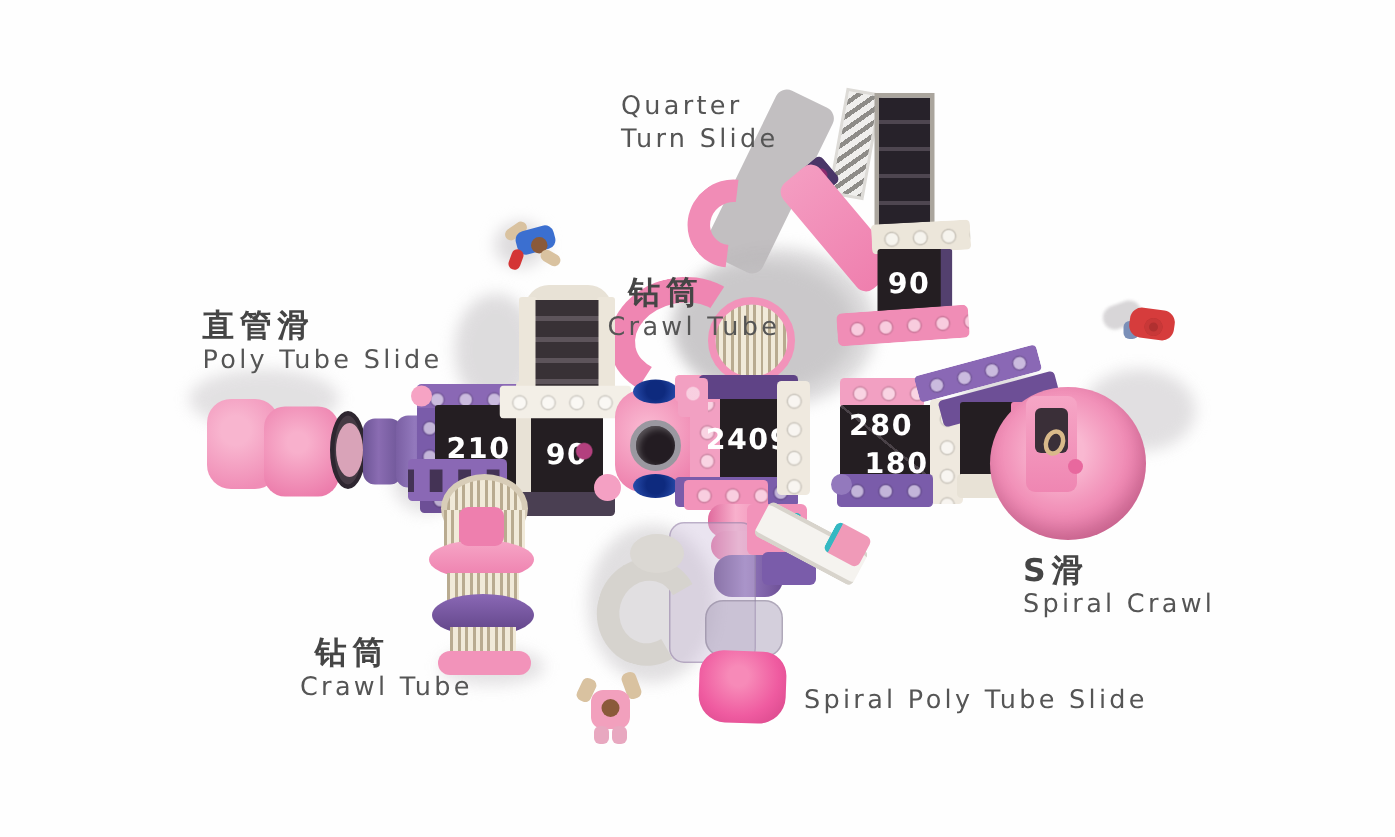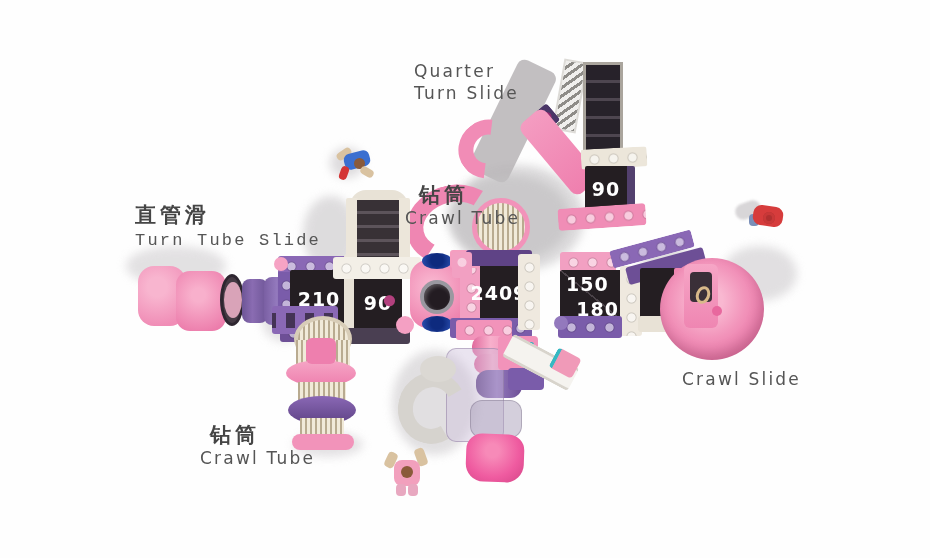--- a/index.html
+++ b/index.html
@@ -98,21 +98,21 @@
   </div>
   <div class="p studs-h" style="left:450px;top:318px;width:82px;height:20px;background-color:#7a5caa;border-radius:3px;"></div>
 
   <div class="p cage" style="left:472px;top:198px;width:58px;height:58px;border-radius:50%;border:5px solid #f293ba;"></div>
   <div class="p" style="left:466px;top:250px;width:66px;height:16px;background:#5f4386;border-radius:3px;"></div>
   <div class="p" style="left:452px;top:252px;width:20px;height:26px;background:#f2a0c2;border-radius:3px;background-image:radial-gradient(circle at 50% 40%, rgba(255,255,255,.5) 4px, transparent 5px);"></div>
   <div class="p studs-v" style="left:518px;top:254px;width:22px;height:76px;background-color:#efe9df;border-radius:3px;"></div>
 
   <div class="p studs-h" style="left:560px;top:252px;width:56px;height:20px;background-color:#f2a0c2;border-radius:3px;"></div>
   <div class="p panel" style="left:560px;top:270px;width:64px;height:52px;background-image:linear-gradient(to top right, transparent 49%, #4a4248 49%, #4a4248 51%, transparent 51%);">
-    <span class="num" style="position:absolute;left:6px;top:3px;">150</span>
+    <span class="num" style="position:absolute;left:6px;top:3px;">280</span>
     <span class="num" style="position:absolute;right:5px;bottom:2px;">180</span>
   </div>
   <div class="p studs-v" style="left:620px;top:266px;width:22px;height:70px;background-color:#efe9df;border-radius:3px;"></div>
   <div class="p studs-h" style="left:558px;top:316px;width:64px;height:22px;background-color:#7a5caa;border-radius:3px;"></div>
   <div class="p" style="left:554px;top:316px;width:14px;height:14px;border-radius:50%;background:#9379bd;"></div>
 
   <div class="p studs-h" style="left:610px;top:240px;width:84px;height:18px;background-color:#8a68b5;border-radius:3px;transform:rotate(-15deg);"></div>
   <div class="p" style="left:626px;top:257px;width:80px;height:18px;background:#6d4f96;border-radius:3px;transform:rotate(-15deg);"></div>
 
   <div class="p" style="left:640px;top:268px;width:36px;height:56px;background:#241e22;border-radius:2px;"></div>
@@ -172,31 +172,33 @@
     <div class="p" style="left:12px;top:14px;width:26px;height:26px;background:#f2a0bd;border-radius:8px;"></div>
     <div class="p" style="left:19px;top:20px;width:12px;height:12px;background:#8a5a3a;border-radius:50%;"></div>
     <div class="p" style="left:14px;top:38px;width:10px;height:12px;background:#e8a8c0;border-radius:4px;"></div>
     <div class="p" style="left:26px;top:38px;width:10px;height:12px;background:#e8a8c0;border-radius:4px;"></div>
   </div>
 
   <div class="p label" style="left:414px;top:60px;">
     <div class="en">Quarter</div>
     <div class="en">Turn Slide</div>
   </div>
-  <div class="p label" style="left:135px;top:205px;font-family:Liberation Mono, monospace;">
+  <div class="p label" style="left:135px;top:205px;">
     <div class="zh">直管滑</div>
-    <div class="en">Turn Tube Slide</div>
+    <div class="en">Poly Tube Slide</div>
   </div>
   <div class="p label" style="left:405px;top:183px;">
     <div class="zh" style="padding-left:14px;">钻筒</div>
     <div class="en">Crawl Tube</div>
   </div>
   <div class="p label" style="left:200px;top:423px;">
     <div class="zh" style="padding-left:10px;">钻筒</div>
     <div class="en">Crawl Tube</div>
   </div>
   <div class="p label" style="left:682px;top:368px;">
-    <div class="en">Crawl Slide</div>
+    <div class="zh">S滑</div>
+    <div class="en">Spiral Crawl</div>
   </div>
   <div class="p label" style="left:536px;top:456px;">
+    <div class="en">Spiral Poly Tube Slide</div>
   </div>
 
 </div>
 
 </body></html>

